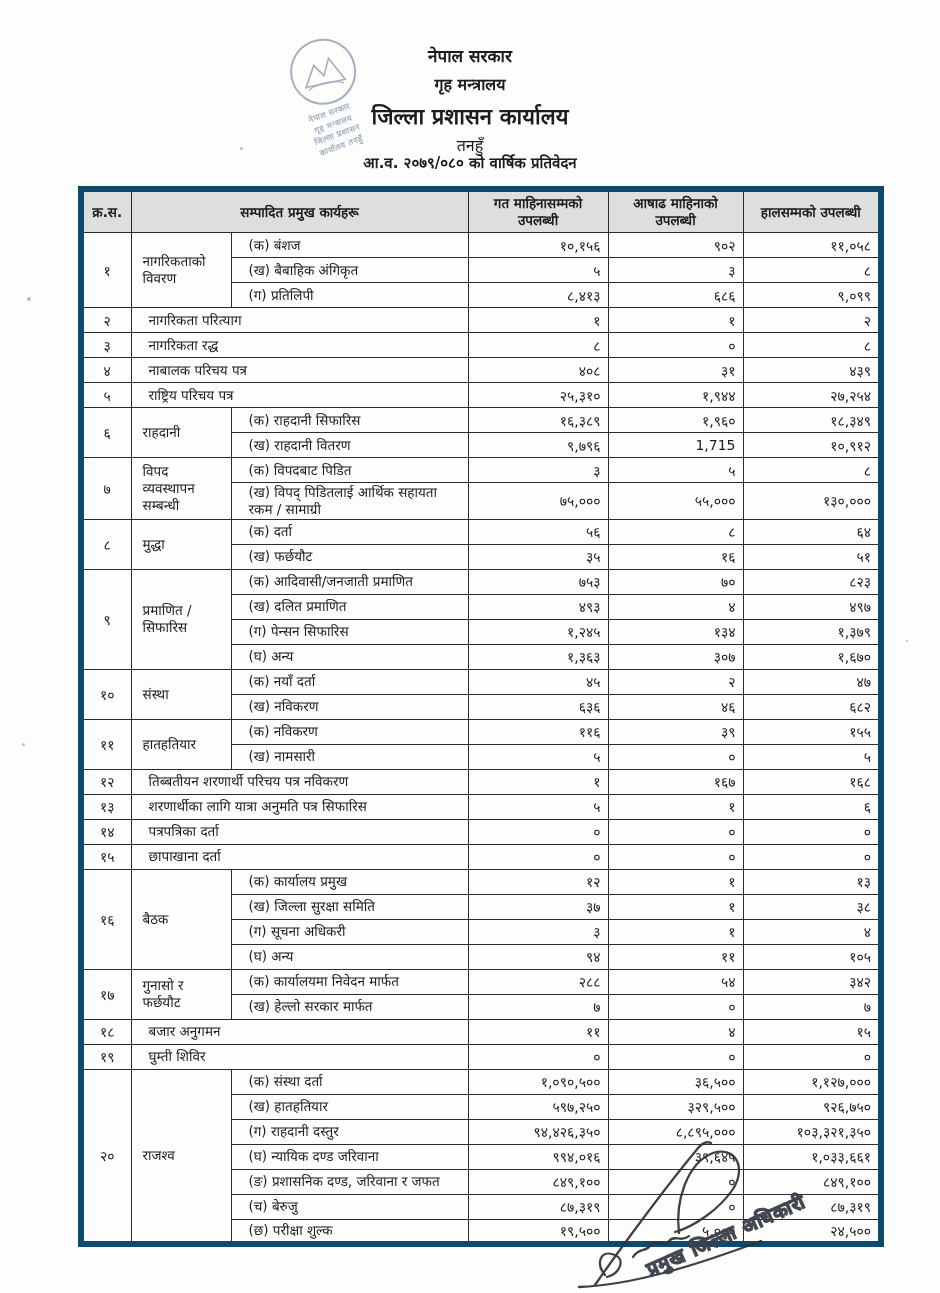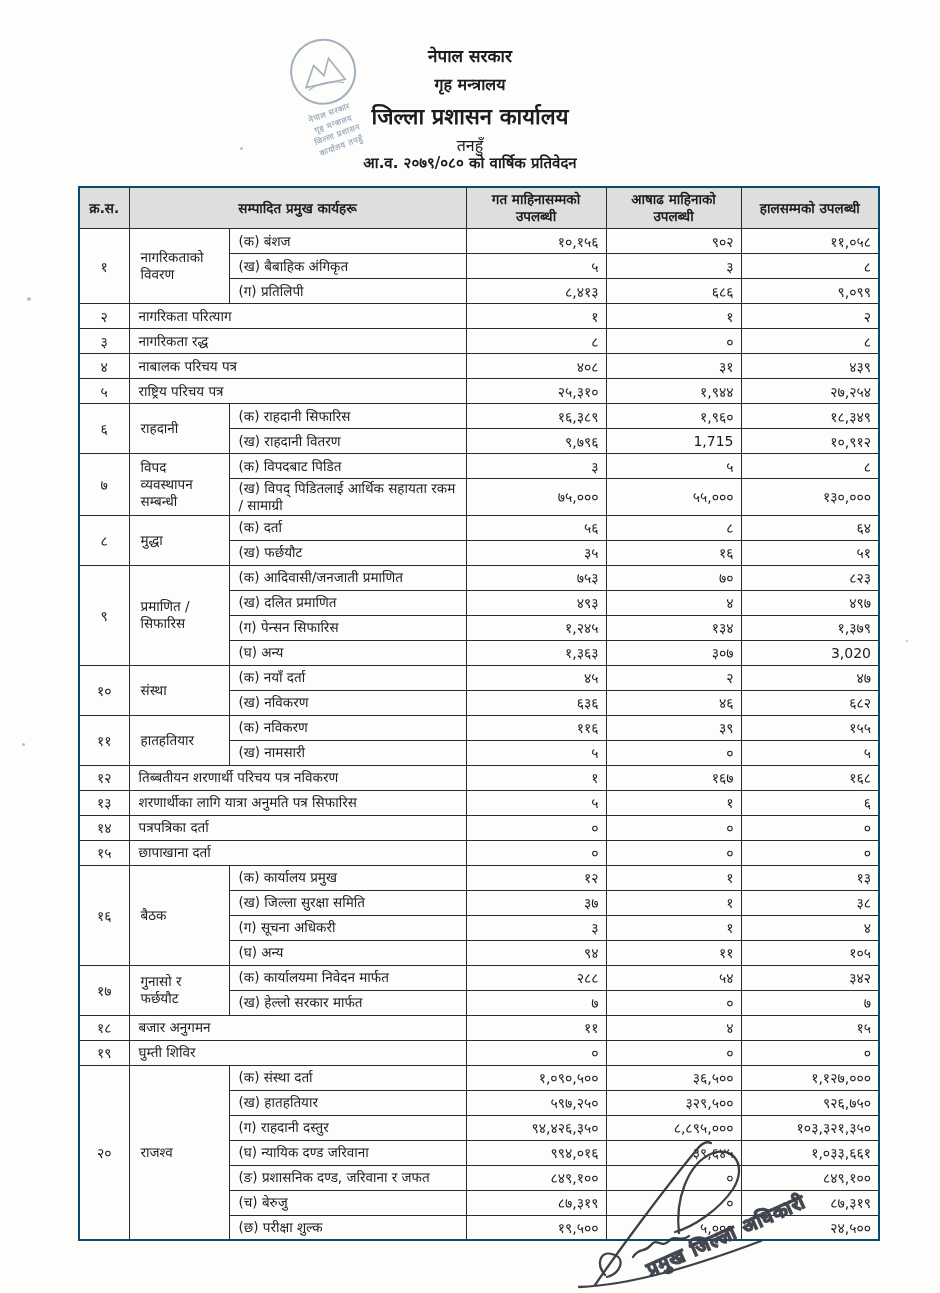--- a/index.html
+++ b/index.html
@@ -31,31 +31,31 @@
     width:62px; height:62px; border:2px solid currentColor; border-radius:50%;
     margin:0 auto; display:flex; align-items:center; justify-content:center;
   }
   .seal-lines { margin-top:3px; text-align:center; font-size:8px; line-height:1.45;
     transform:rotate(-8deg); font-weight:bold; letter-spacing:.5px; }
 
   
   table.report {
     position:absolute; left:78px; top:186px; width:800px;
     border-collapse:collapse; table-layout:fixed;
-    border:2px solid #0c4a6e;
+    border:6px solid #0c4a6e;
   }
   .report th, .report td { border:1px solid #2b2b2b; overflow:hidden; }
   .report thead th {
     background:#dcdfdc; font-weight:bold; font-size:13.5px;
     text-align:center; padding:2px 3px; height:36px; line-height:1.25;
   }
   .report tbody tr { height:25px; }
   td.sn    { text-align:center; font-size:14px; vertical-align:middle; }
   td.group { font-size:13.5px; padding:1px 11px; vertical-align:middle; line-height:1.25; }
-  td.label { font-size:13.5px; padding:1px 9px; vertical-align:middle; line-height:1.25; }
+  td.label { font-size:13.5px; padding:1px 17px; vertical-align:middle; line-height:1.25; }
   td.num   { font-size:14px; text-align:right; padding:1px 7px; vertical-align:middle; }
 
   
   .signature { position:absolute; left:575px; top:1133px; width:235px; height:160px; }
   .stamp {
     position:absolute; left:642px; top:1258px; white-space:nowrap;
     transform:rotate(-24deg); transform-origin:0 0;
     font-size:19px; font-weight:bold; letter-spacing:1px;
     color:rgba(120,124,134,.15);
     -webkit-text-stroke:1.3px rgba(60,64,74,.92);
@@ -220,21 +220,21 @@
         <tr>
           <td class="label">(ग) पेन्सन सिफारिस</td>
           <td class="num">१,२४५</td>
           <td class="num">१३४</td>
           <td class="num">१,३७९</td>
         </tr>
         <tr>
           <td class="label">(घ) अन्य</td>
           <td class="num">१,३६३</td>
           <td class="num">३०७</td>
-          <td class="num">3,020</td>
+          <td class="num">१,६७०</td>
         </tr>
         <tr>
           <td class="sn" rowspan="2">१०</td>
           <td class="group" rowspan="2">संस्था</td>
           <td class="label">(क) नयाँ दर्ता</td>
           <td class="num">४५</td>
           <td class="num">२</td>
           <td class="num">४७</td>
         </tr>
         <tr>

